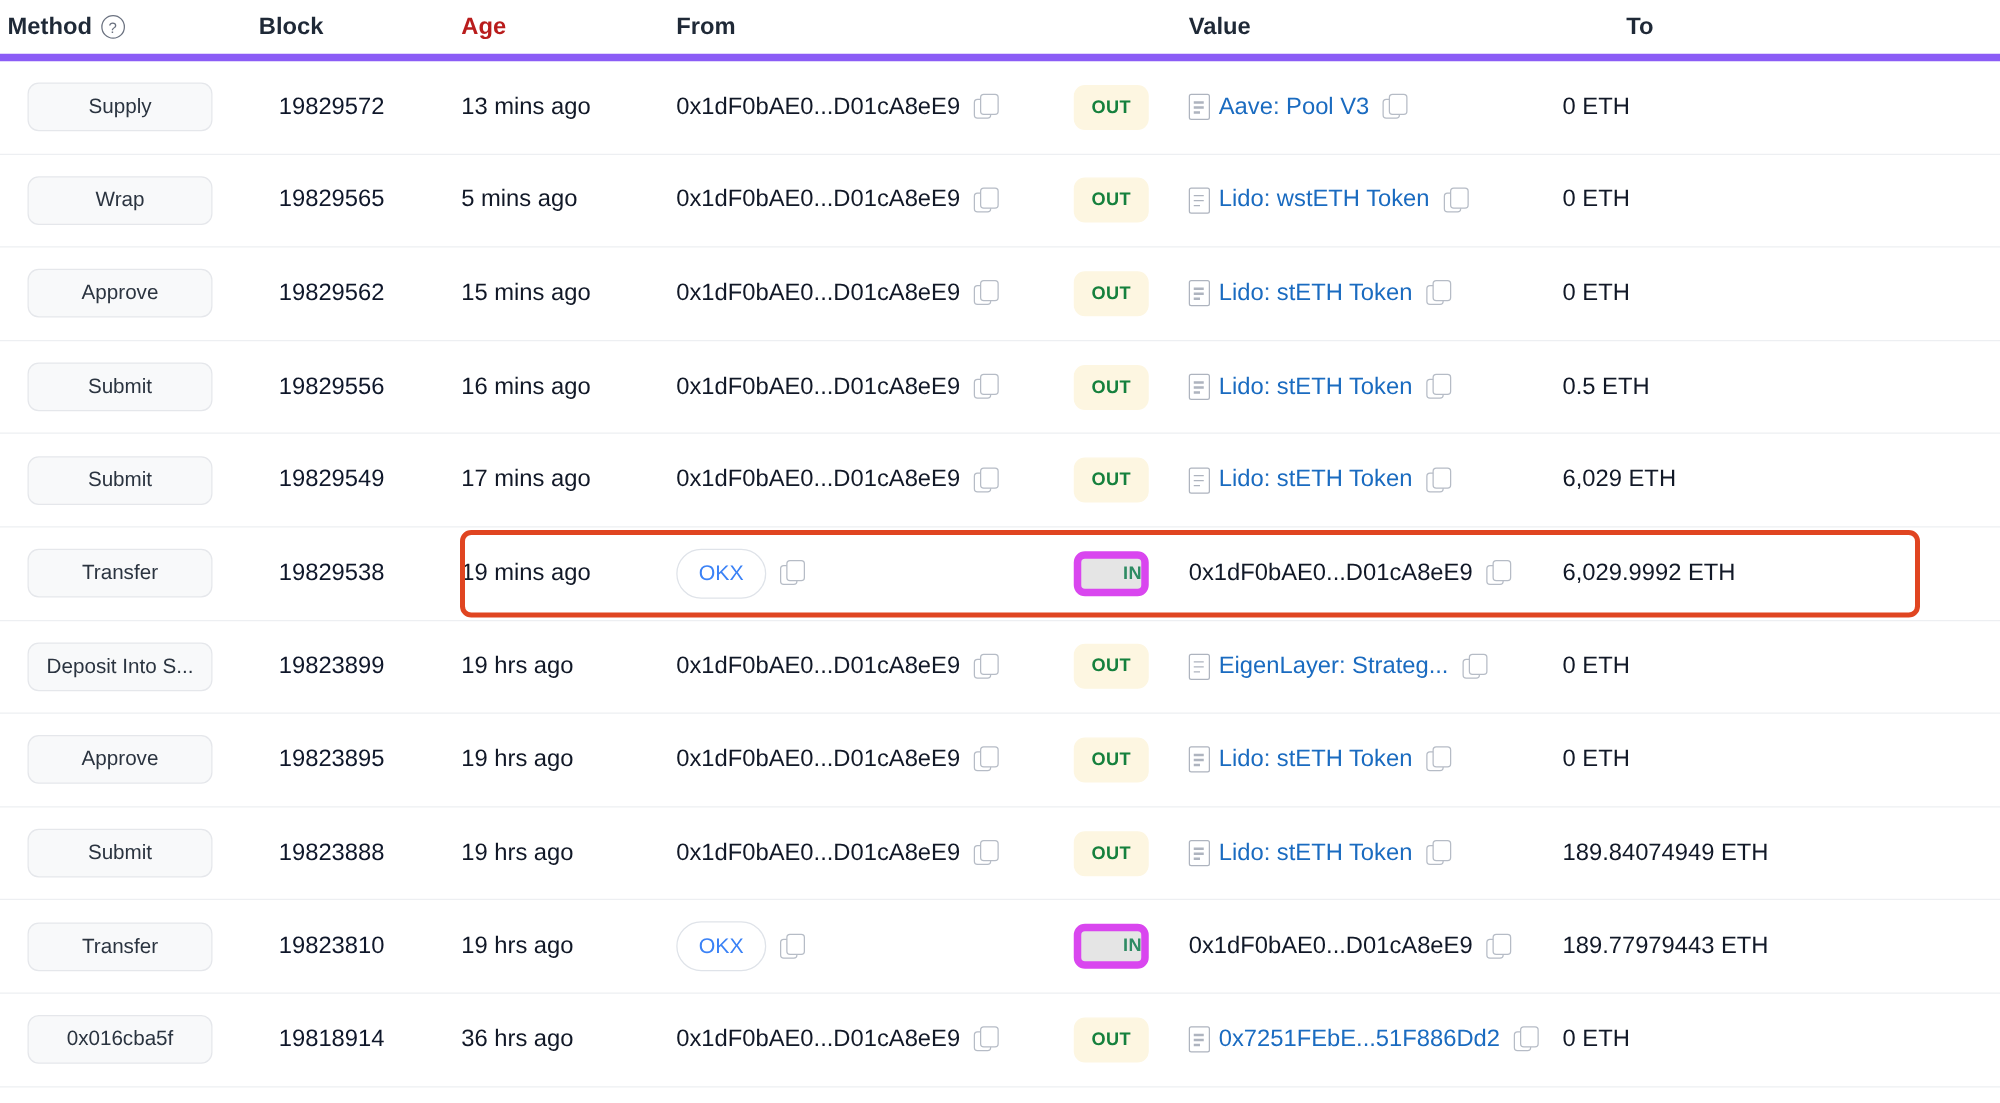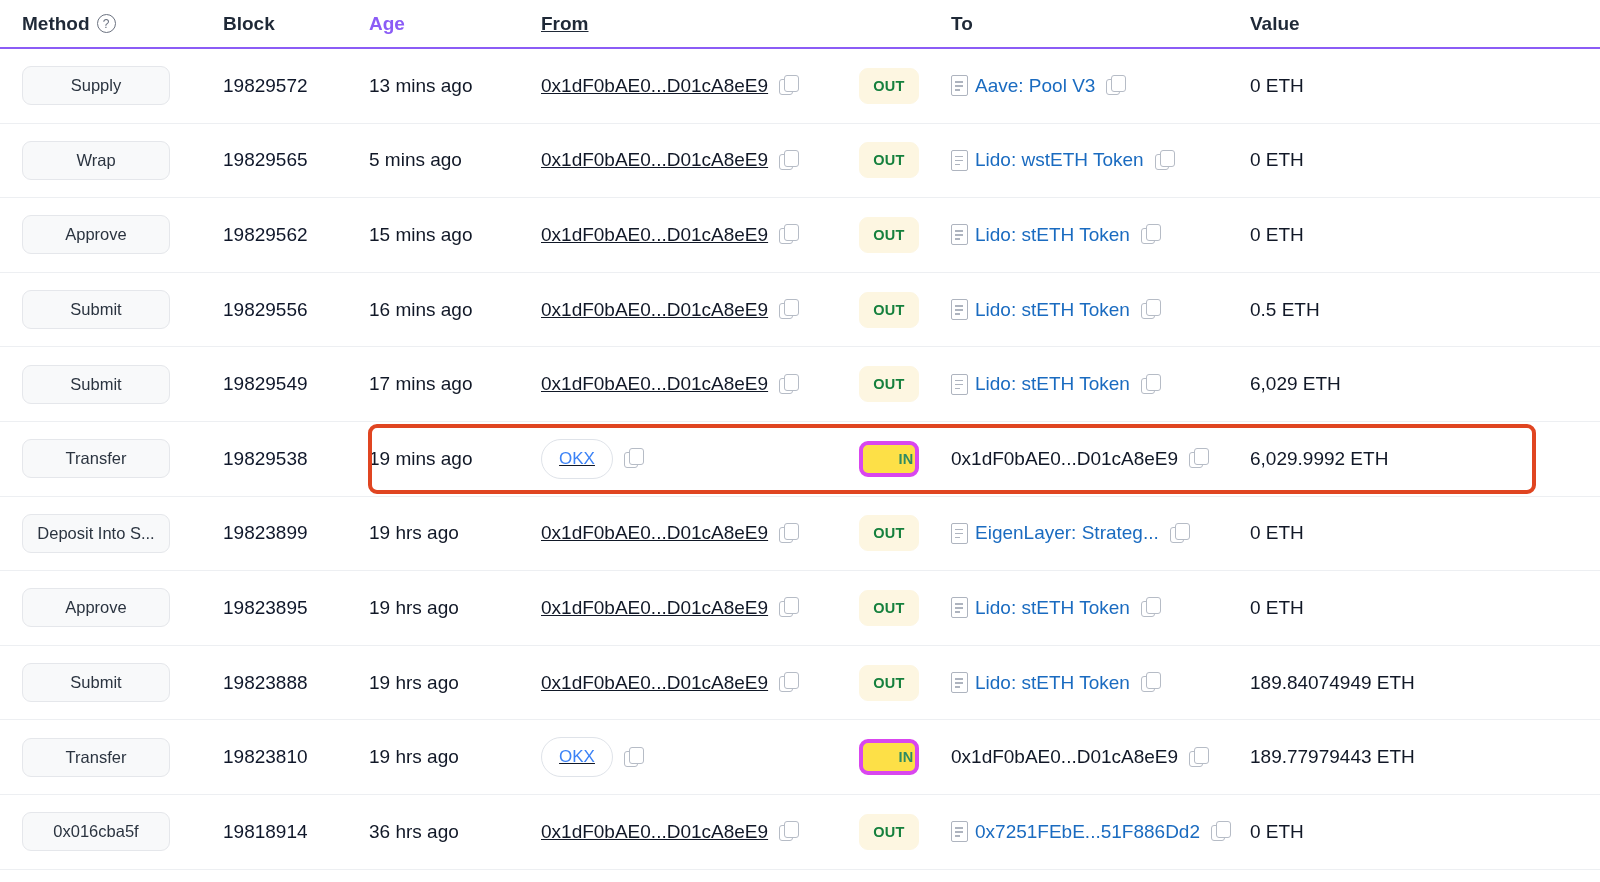--- a/index.html
+++ b/index.html
@@ -16,38 +16,38 @@
     width: 1600px;
     height: 882px;
   }
 
   
   .thead {
     display: flex;
     align-items: center;
     height: 49px;
     padding: 0 0 0 0;
-    border-bottom: 2px solid #8b5cf6;
+    border-bottom: 6px solid #8b5cf6;
     justify-content: flex-end;
   }
   .th {
     font-size: 19px;
     font-weight: bold;
     color: #1f2937;
     display: flex;
     align-items: center;
     gap: 7px;
   }
-  .th.link { color: #8b5cf6; font-weight: bold; }
+  .th.link { color: #b91c1c; font-weight: bold; margin-left: 16px; }
 
   
   .c-method { width: 223px; padding-left: 22px; flex: none; }
   .c-block  { width: 146px; flex: none; }
   .c-age    { width: 172px; flex: none; }
-  .c-from   { width: 318px; flex: none; display:flex; align-items:center;text-decoration:underline; }
+  .c-from   { width: 318px; flex: none; display:flex; align-items:center; }
   .c-dir    { width: 92px;  flex: none; display:flex; align-items:center; }
   .c-to     { width: 299px; flex: none; display:flex; align-items:center; }
   .c-value  { width: 350px; flex: none; }
 
   .tr {
     display: flex;
     align-items: center;
     height: 74.6px;
     border-bottom: 1px solid #edeff2;
   }
@@ -131,21 +131,21 @@
     align-items: center;
     justify-content: center;
     width: 60px;
     height: 36px;
     border-radius: 9px;
     font-size: 14.5px;
     font-weight: bold;
     letter-spacing: .3px;
   }
   .badge-out { background: #fdf6e1; color: #15803d; border: 1px solid #fdf6e1; }
-  .badge-in  { background: #fde047; color: #2e8b63; border: 4px solid #d946ef; padding-left: 34px; }
+  .badge-in  { background: #e5e5e5; color: #2e8b63; border: 6px solid #d946ef; padding-left: 34px; }
 
   
   .ent-pill {
     display: inline-flex;
     align-items: center;
     justify-content: center;
     min-width: 72px;
     height: 40px;
     padding: 16px 16px;
     border: 1px solid #dfe3e9;
@@ -196,25 +196,25 @@
     <div class="th c-block">
       <span>Block</span>
     </div>
     <div class="th c-age link">
       <span>Age</span>
     </div>
     <div class="th c-from">
       <span>From</span>
     </div>
     <div class="th c-dir"></div>
+    <div class="th c-value">
+      <span>Value</span>
+    </div>
     <div class="th c-to">
       <span>To</span>
-    </div>
-    <div class="th c-value">
-      <span>Value</span>
     </div>
   </div>
 
   <div id="tbody">
       <div class="tr">
         <div class="c-method"><span class="method-btn">Supply</span></div>
         <div class="c-block"><a class="block-link" href="#">19829572</a></div>
         <div class="c-age age-cell">13 mins ago</div>
         <div class="c-from">
           <span class="addr">0x1dF0bAE0...D01cA8eE9</span>

